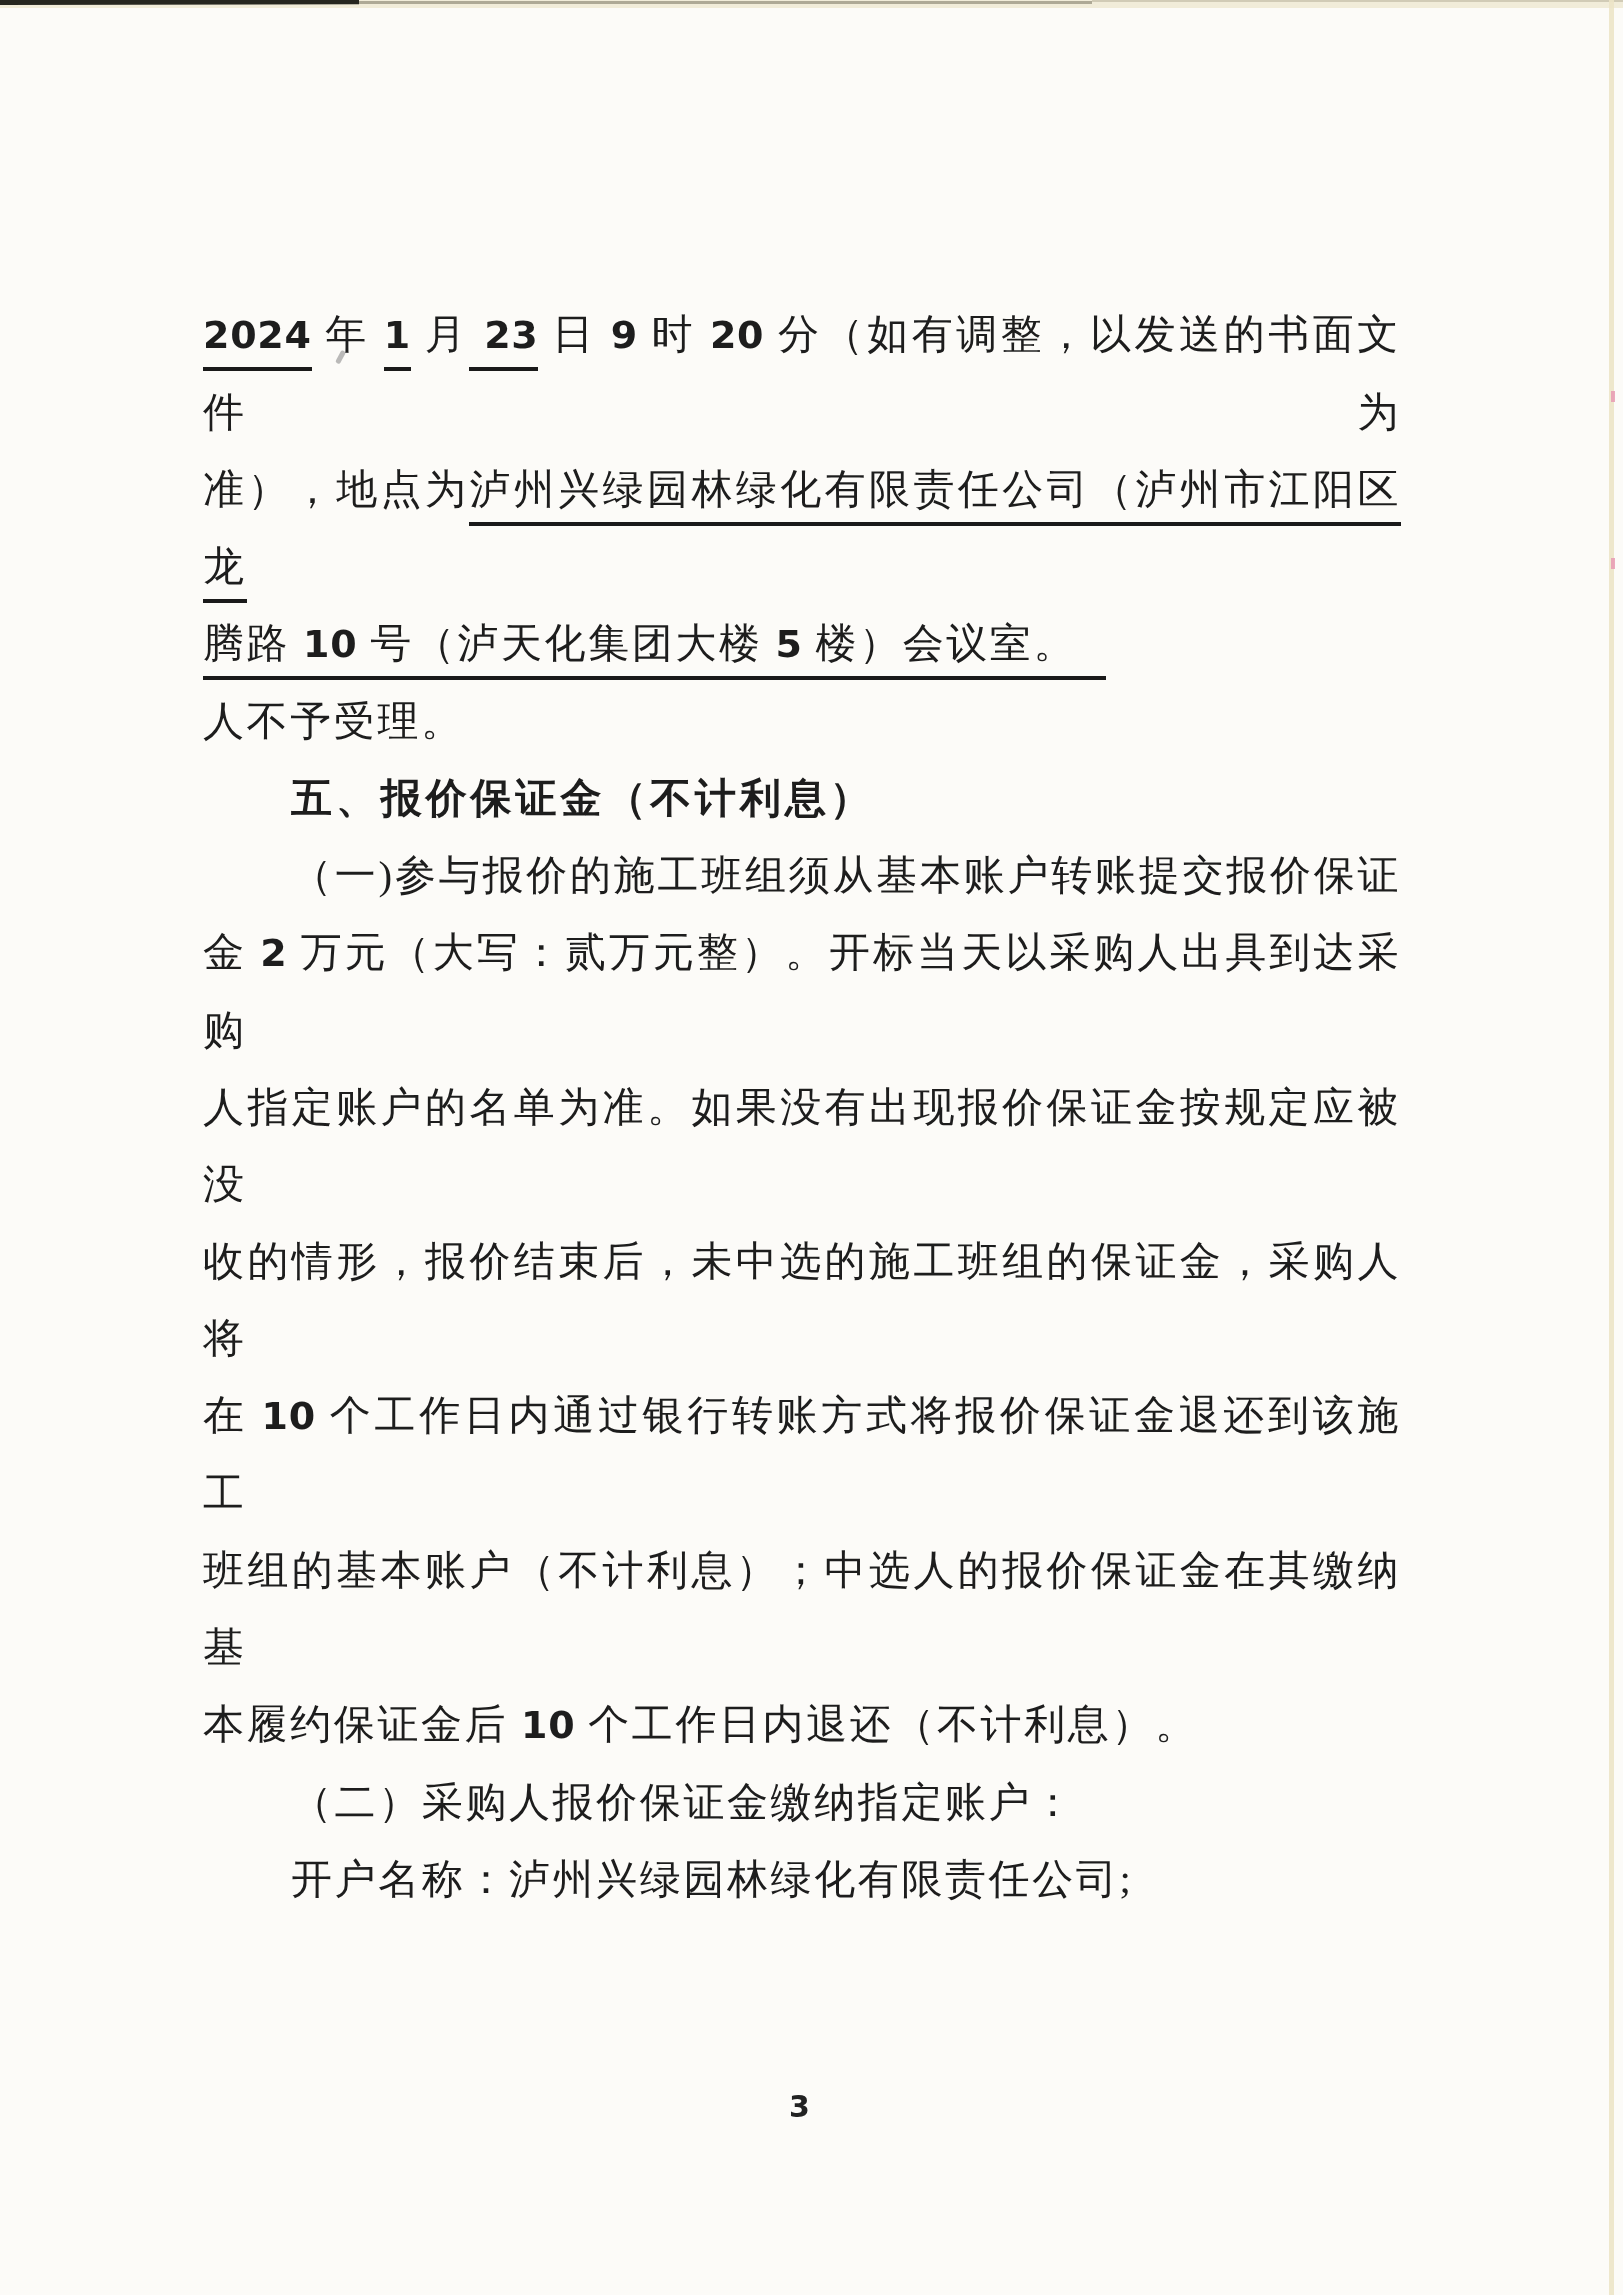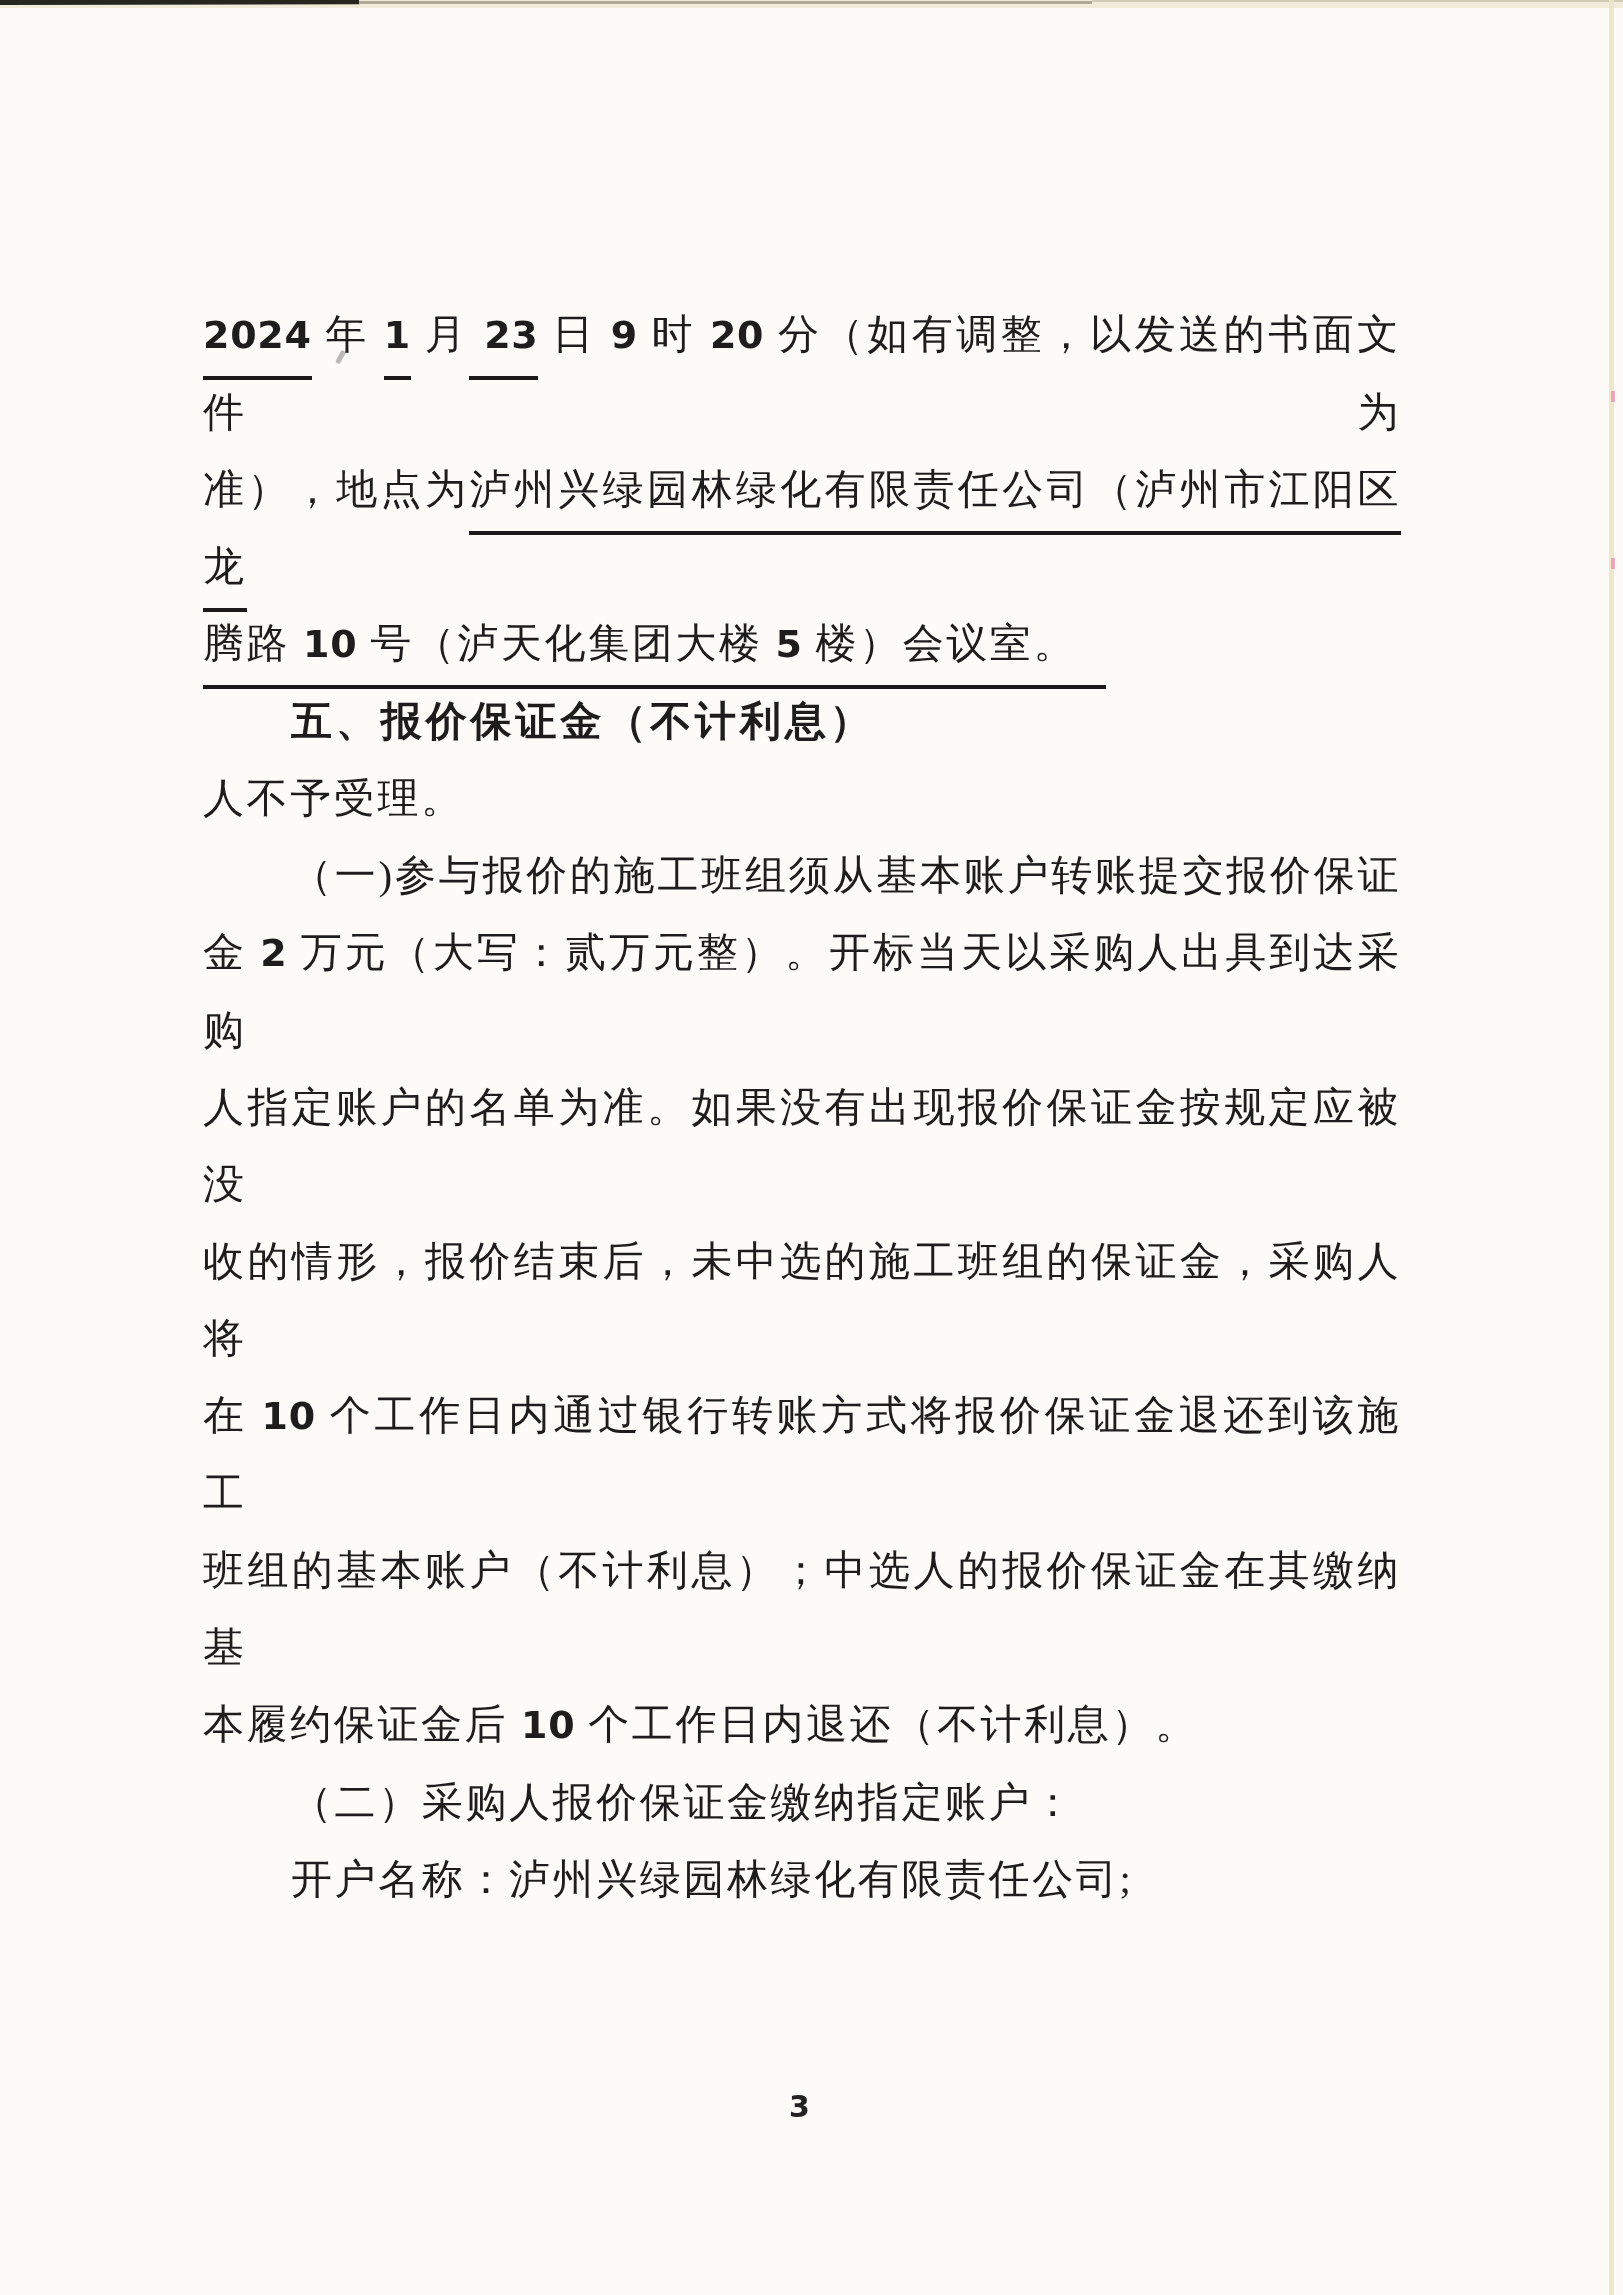--- a/index.html
+++ b/index.html
@@ -49,21 +49,21 @@
     letter-spacing: 3.9px;
   }
   .seg.num {
     font-family: "DejaVu Sans", "Liberation Sans", sans-serif;
     font-weight: 700;
     font-size: 38px;
     letter-spacing: 0.7px;
   }
   .seg.u {
     border-bottom: 4.6px solid #1a1a1a;
-    padding-bottom: 19px;
+    padding-bottom: 10px;
   }
   .seg.pad { padding-right: 29px; }
 
   .pagenum {
     position: absolute;
     left: 789px; top: 2089px;
     font-family: "DejaVu Sans", "Liberation Sans", sans-serif;
     font-weight: 700;
     font-size: 30px;
     color: #222;
@@ -79,22 +79,22 @@
   <div class="artifact top-line-faint"></div>
   <div class="artifact edge-right"></div>
   <div class="artifact pink-tick t1"></div>
   <div class="artifact pink-tick t2"></div>
   <div class="artifact speck"></div>
 
   <main id="doc-body" class="doc">
       <div class="line fill"><span class="seg u num">2024</span><span class="seg"> 年 </span><span class="seg u num">1</span><span class="seg"> 月</span><span class="seg u num"> 23</span><span class="seg"> 日 </span><span class="seg num">9</span><span class="seg"> 时 </span><span class="seg num">20</span><span class="seg"> 分（如有调整，以发送的书面文件为</span></div>
       <div class="line fill"><span class="seg">准），地点为</span><span class="seg u">泸州兴绿园林绿化有限责任公司（泸州市江阳区龙</span></div>
       <div class="line"><span class="seg u">腾路 </span><span class="seg u num">10</span><span class="seg u"> 号（泸天化集团大楼 </span><span class="seg u num">5</span><span class="seg u pad"> 楼）会议室。</span></div>
+      <div class="line"><span class="seg">人不予受理。</span></div>
       <div class="line indent heading"><span class="seg">五、报价保证金（不计利息）</span></div>
-      <div class="line"><span class="seg">人不予受理。</span></div>
       <div class="line indent fill"><span class="seg">（一)参与报价的施工班组须从基本账户转账提交报价保证</span></div>
       <div class="line fill"><span class="seg">金 </span><span class="seg num">2</span><span class="seg"> 万元（大写：贰万元整）。开标当天以采购人出具到达采购</span></div>
       <div class="line fill"><span class="seg">人指定账户的名单为准。如果没有出现报价保证金按规定应被没</span></div>
       <div class="line fill"><span class="seg">收的情形，报价结束后，未中选的施工班组的保证金，采购人将</span></div>
       <div class="line fill"><span class="seg">在 </span><span class="seg num">10</span><span class="seg"> 个工作日内通过银行转账方式将报价保证金退还到该施工</span></div>
       <div class="line fill"><span class="seg">班组的基本账户（不计利息）；中选人的报价保证金在其缴纳基</span></div>
       <div class="line"><span class="seg">本履约保证金后 </span><span class="seg num">10</span><span class="seg"> 个工作日内退还（不计利息）。</span></div>
       <div class="line indent"><span class="seg">（二）采购人报价保证金缴纳指定账户：</span></div>
       <div class="line indent"><span class="seg">开户名称：泸州兴绿园林绿化有限责任公司;</span></div>
       <div class="line indent"></div>

